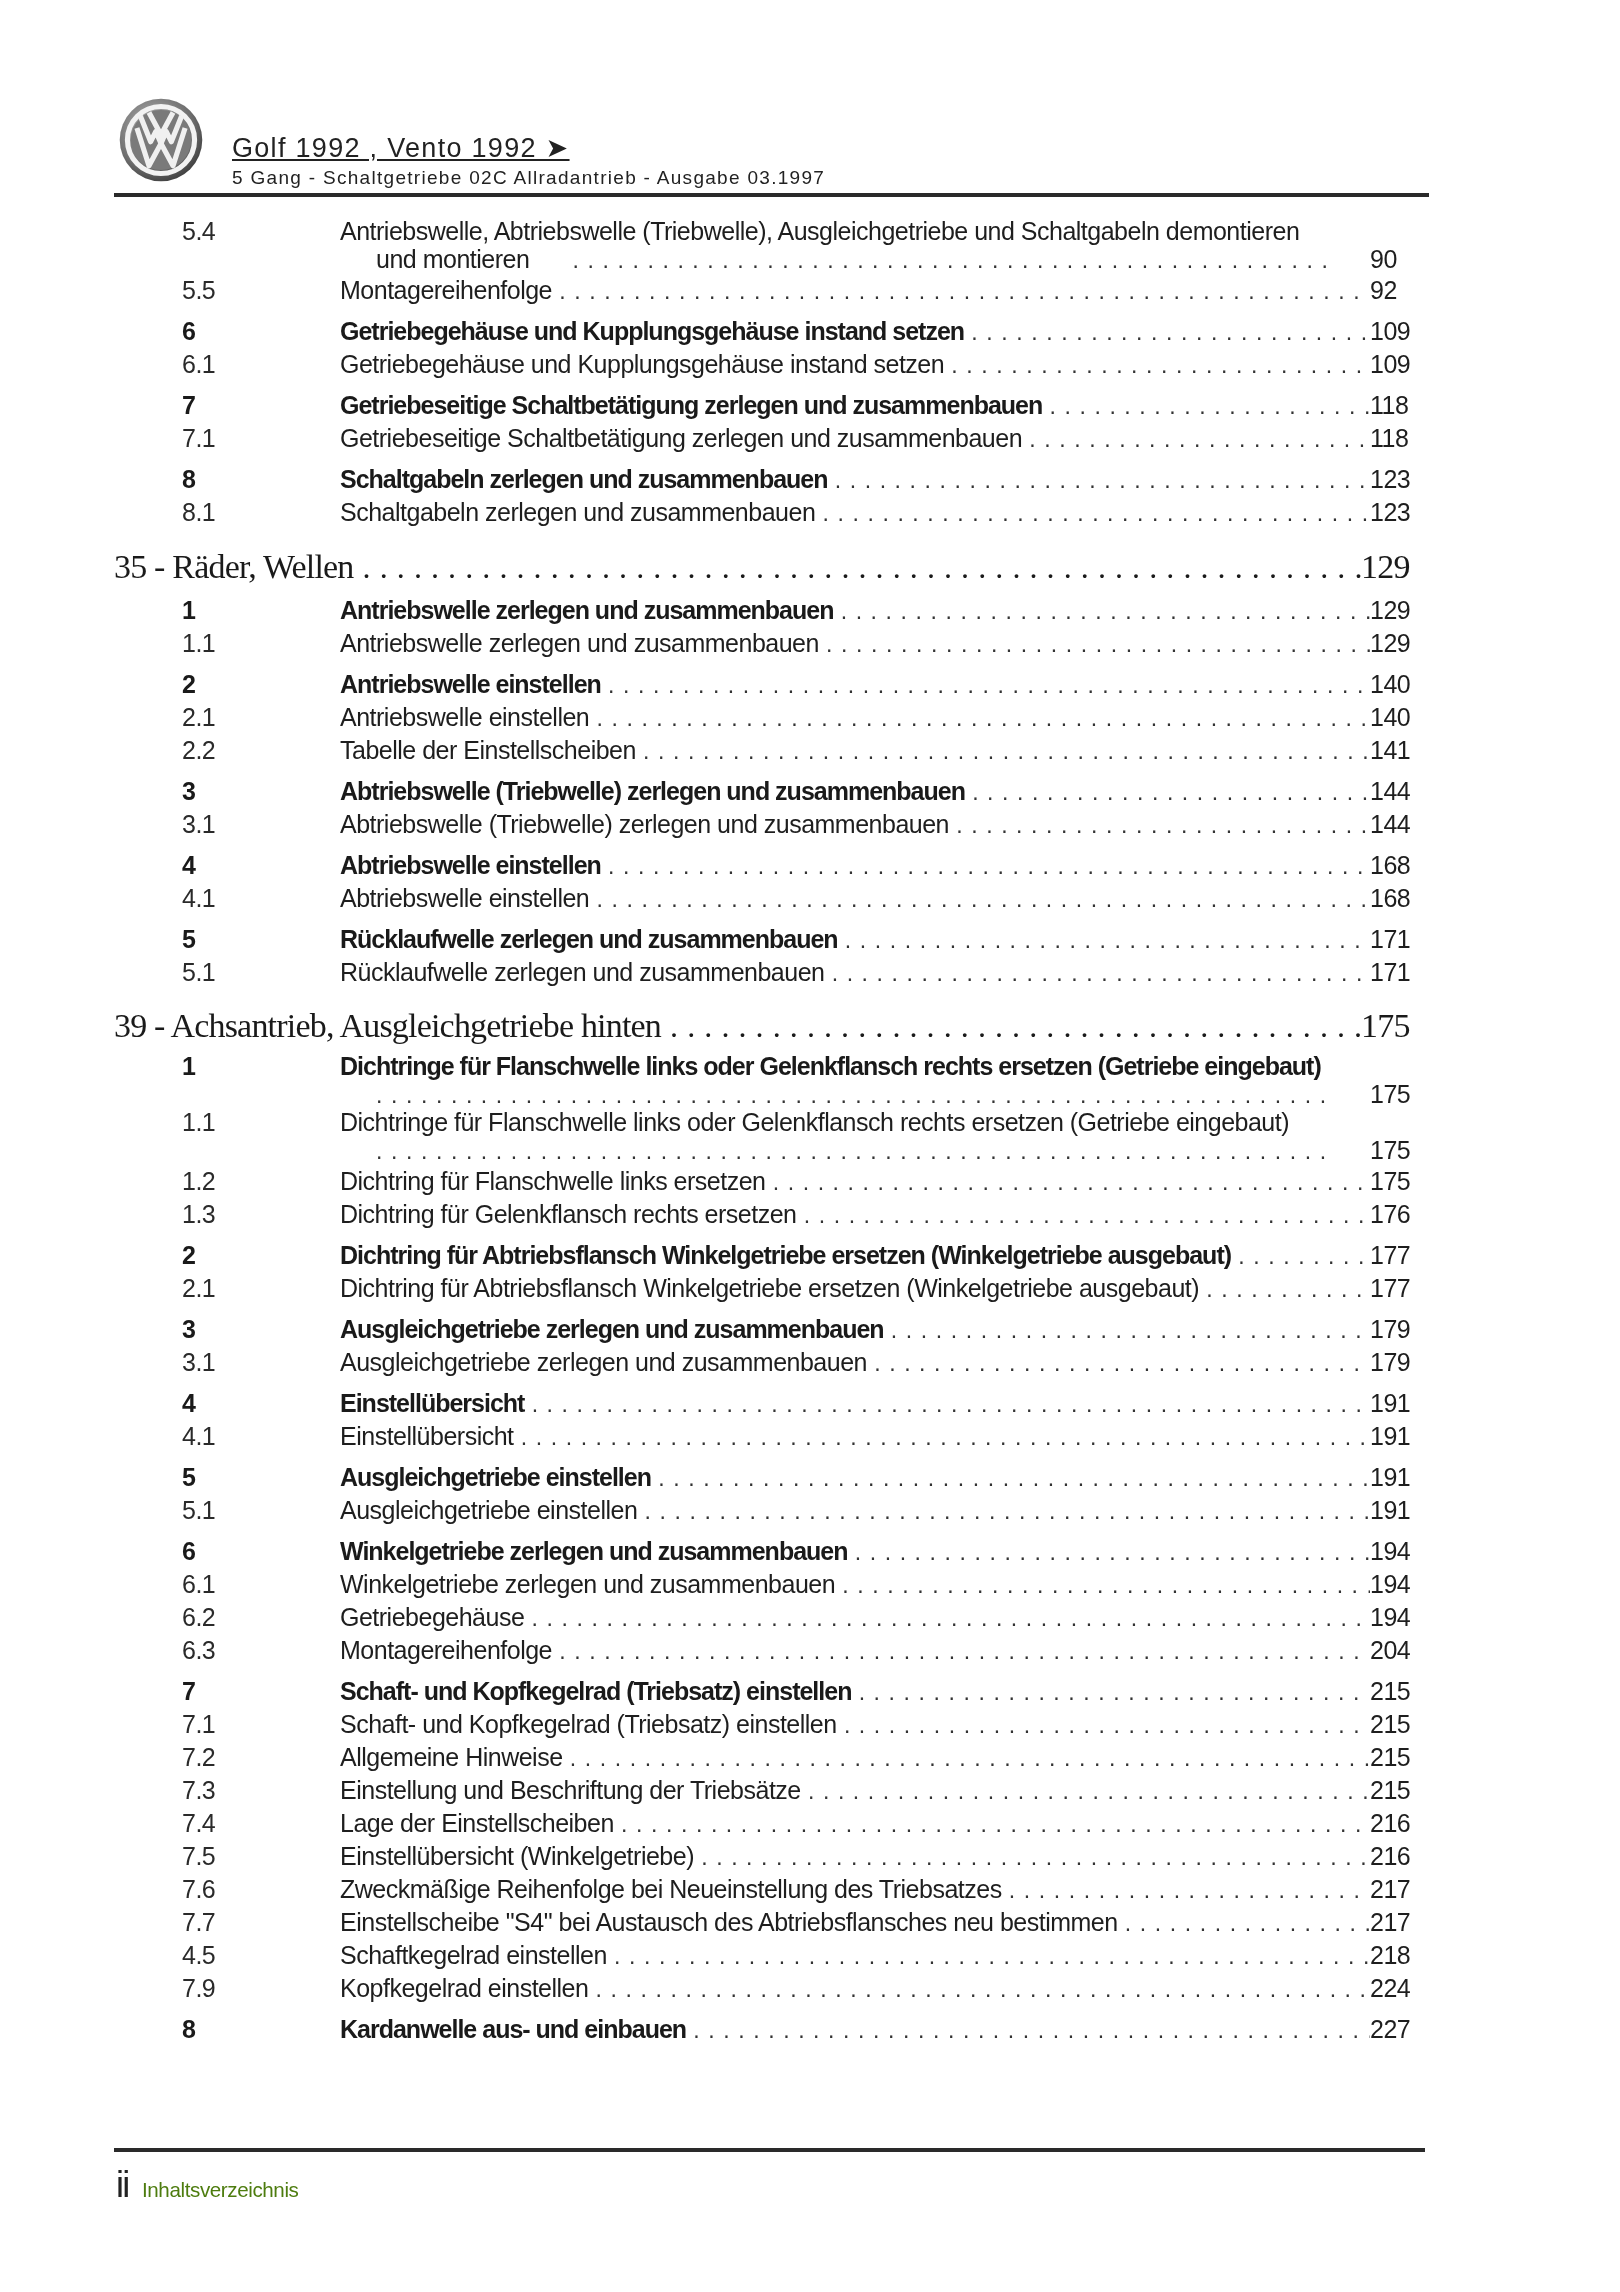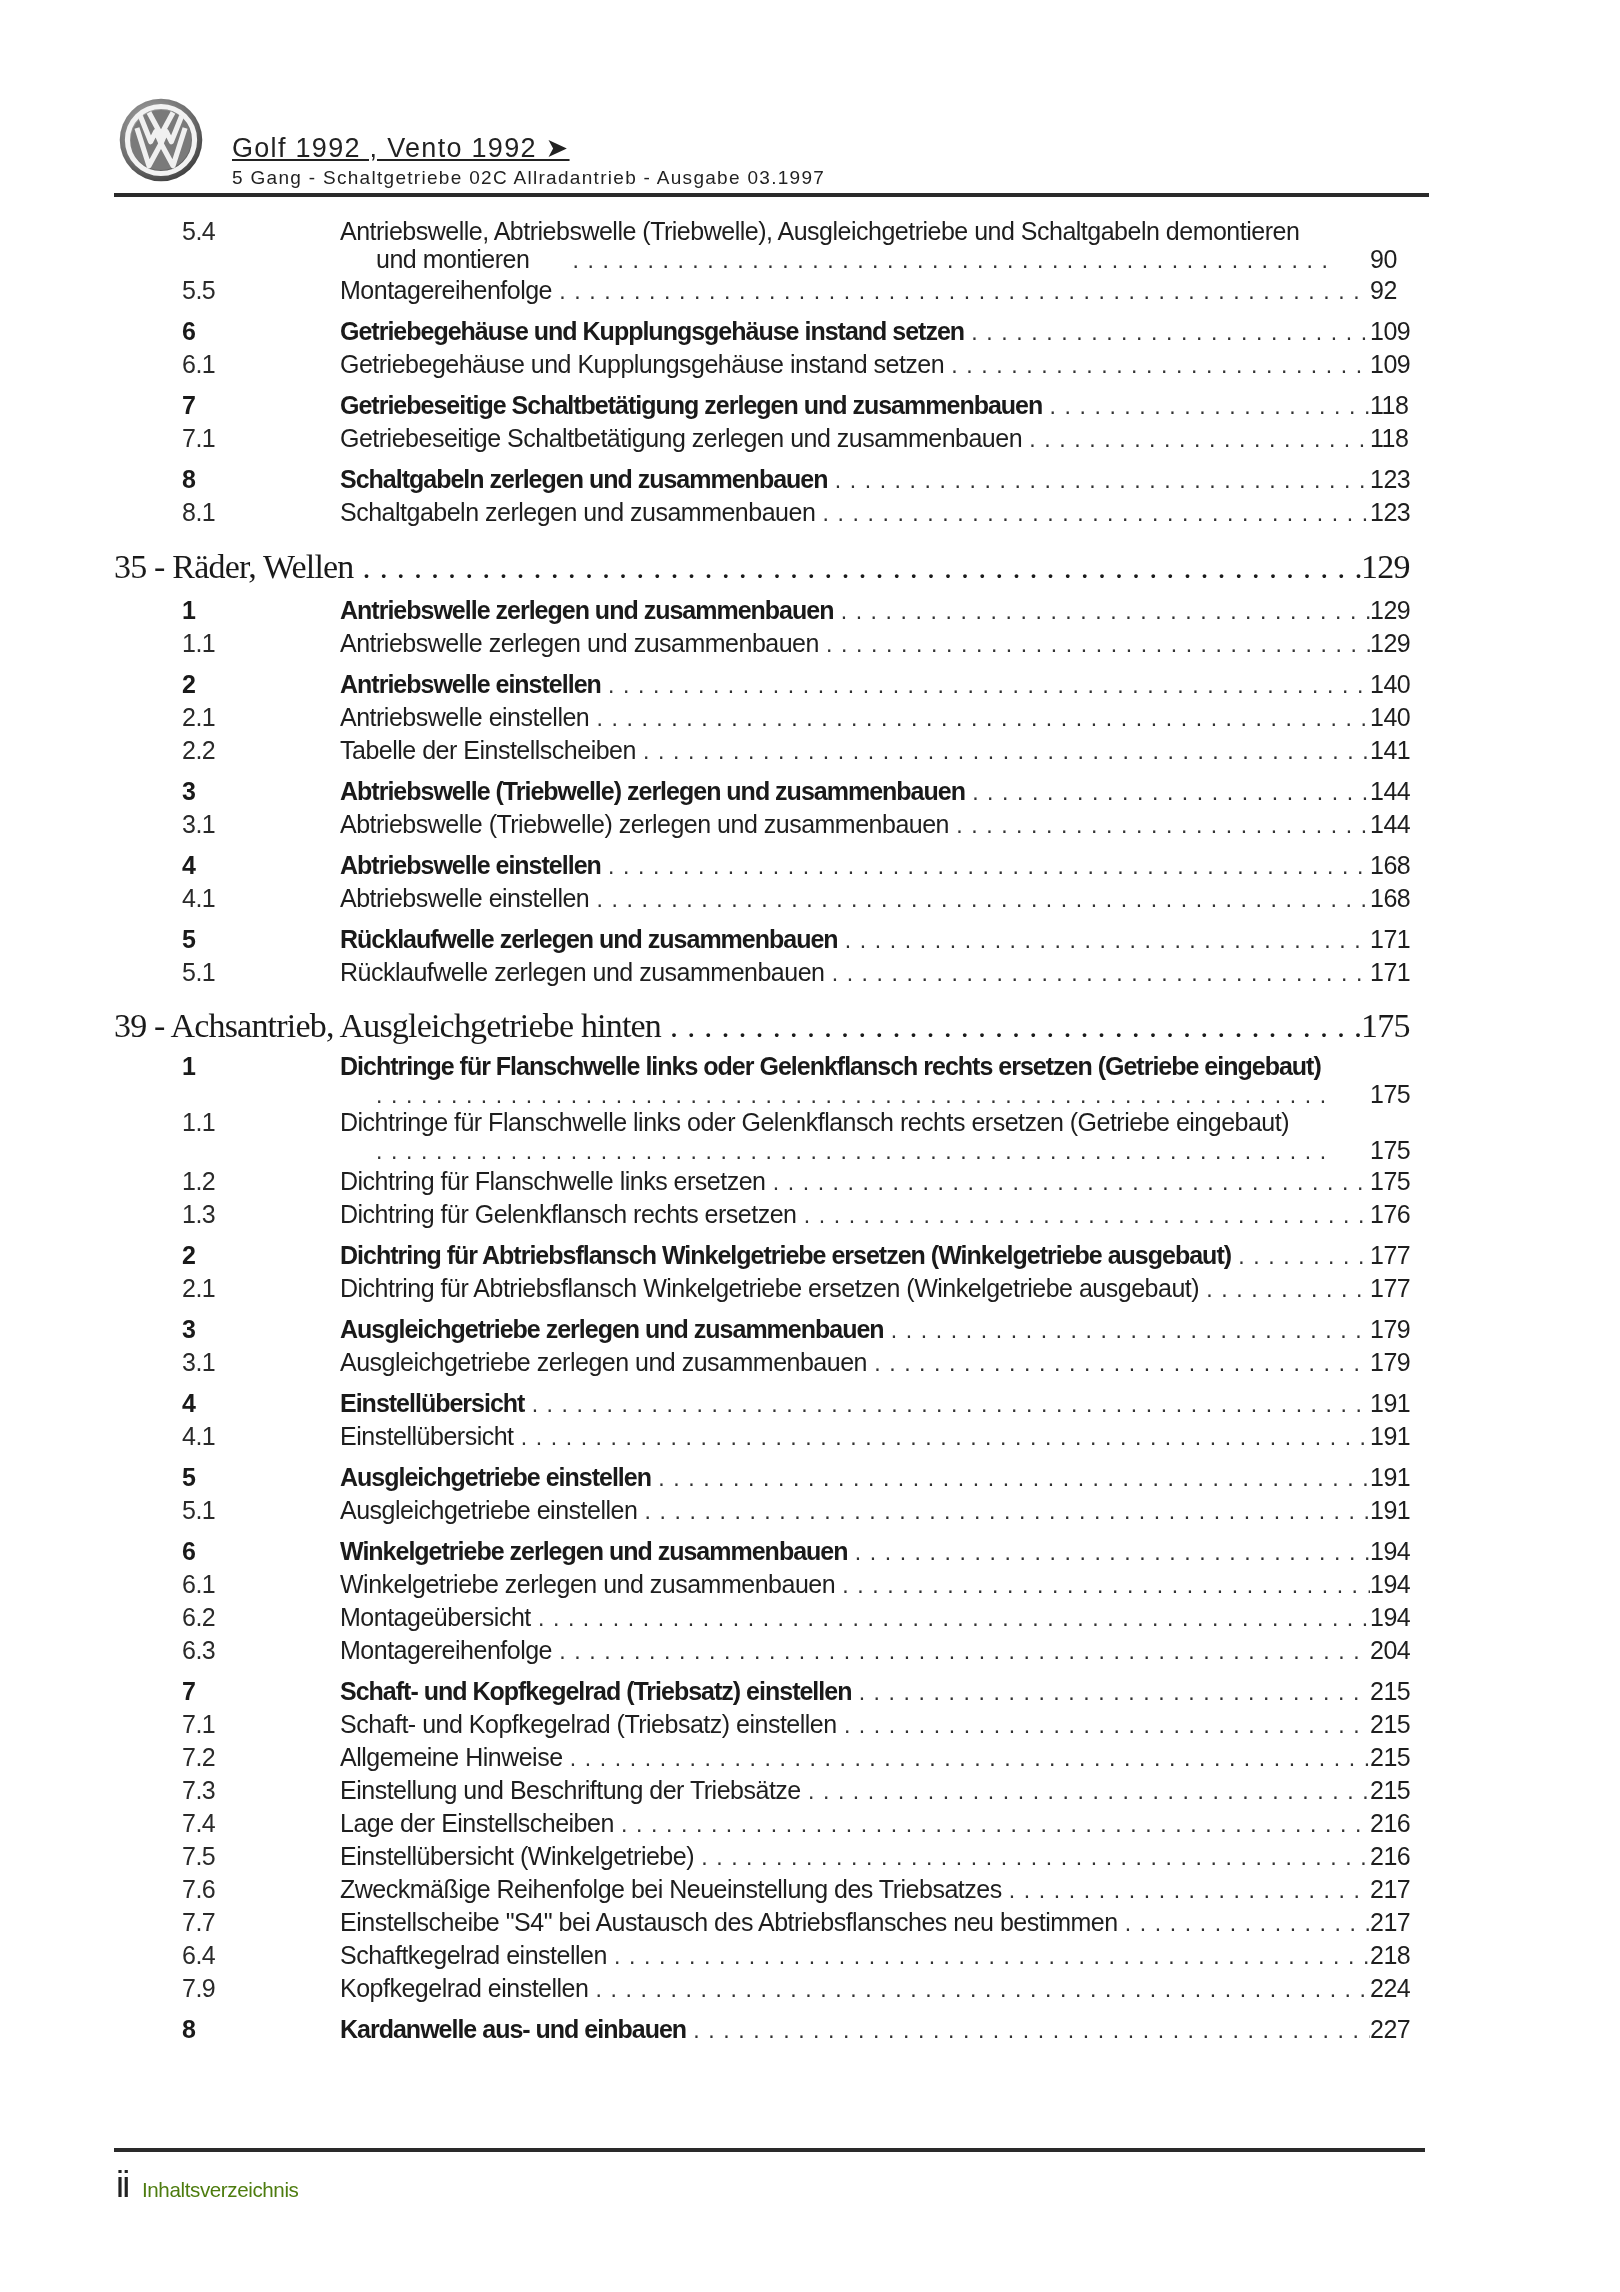--- a/index.html
+++ b/index.html
@@ -286,21 +286,21 @@
       <span class="page">194</span>
     </div>
     <div class="row l2">
       <span class="num">6.1</span>
       <span class="title">Winkelgetriebe zerlegen und zusammenbauen</span>
       <span class="dots"></span>
       <span class="page">194</span>
     </div>
     <div class="row l2">
       <span class="num">6.2</span>
-      <span class="title">Montageübersicht</span>
+      <span class="title">Getriebegehäuse</span>
       <span class="dots"></span>
       <span class="page">194</span>
     </div>
     <div class="row l2">
       <span class="num">6.3</span>
       <span class="title">Montagereihenfolge</span>
       <span class="dots"></span>
       <span class="page">204</span>
     </div>
     <div class="row l1 gap">
@@ -345,21 +345,21 @@
       <span class="dots"></span>
       <span class="page">217</span>
     </div>
     <div class="row l2">
       <span class="num">7.7</span>
       <span class="title">Einstellscheibe "S4" bei Austausch des Abtriebsflansches neu bestimmen</span>
       <span class="dots"></span>
       <span class="page">217</span>
     </div>
     <div class="row l2">
-      <span class="num">6.4</span>
+      <span class="num">4.5</span>
       <span class="title">Schaftkegelrad einstellen</span>
       <span class="dots"></span>
       <span class="page">218</span>
     </div>
     <div class="row l2">
       <span class="num">7.9</span>
       <span class="title">Kopfkegelrad einstellen</span>
       <span class="dots"></span>
       <span class="page">224</span>
     </div>

